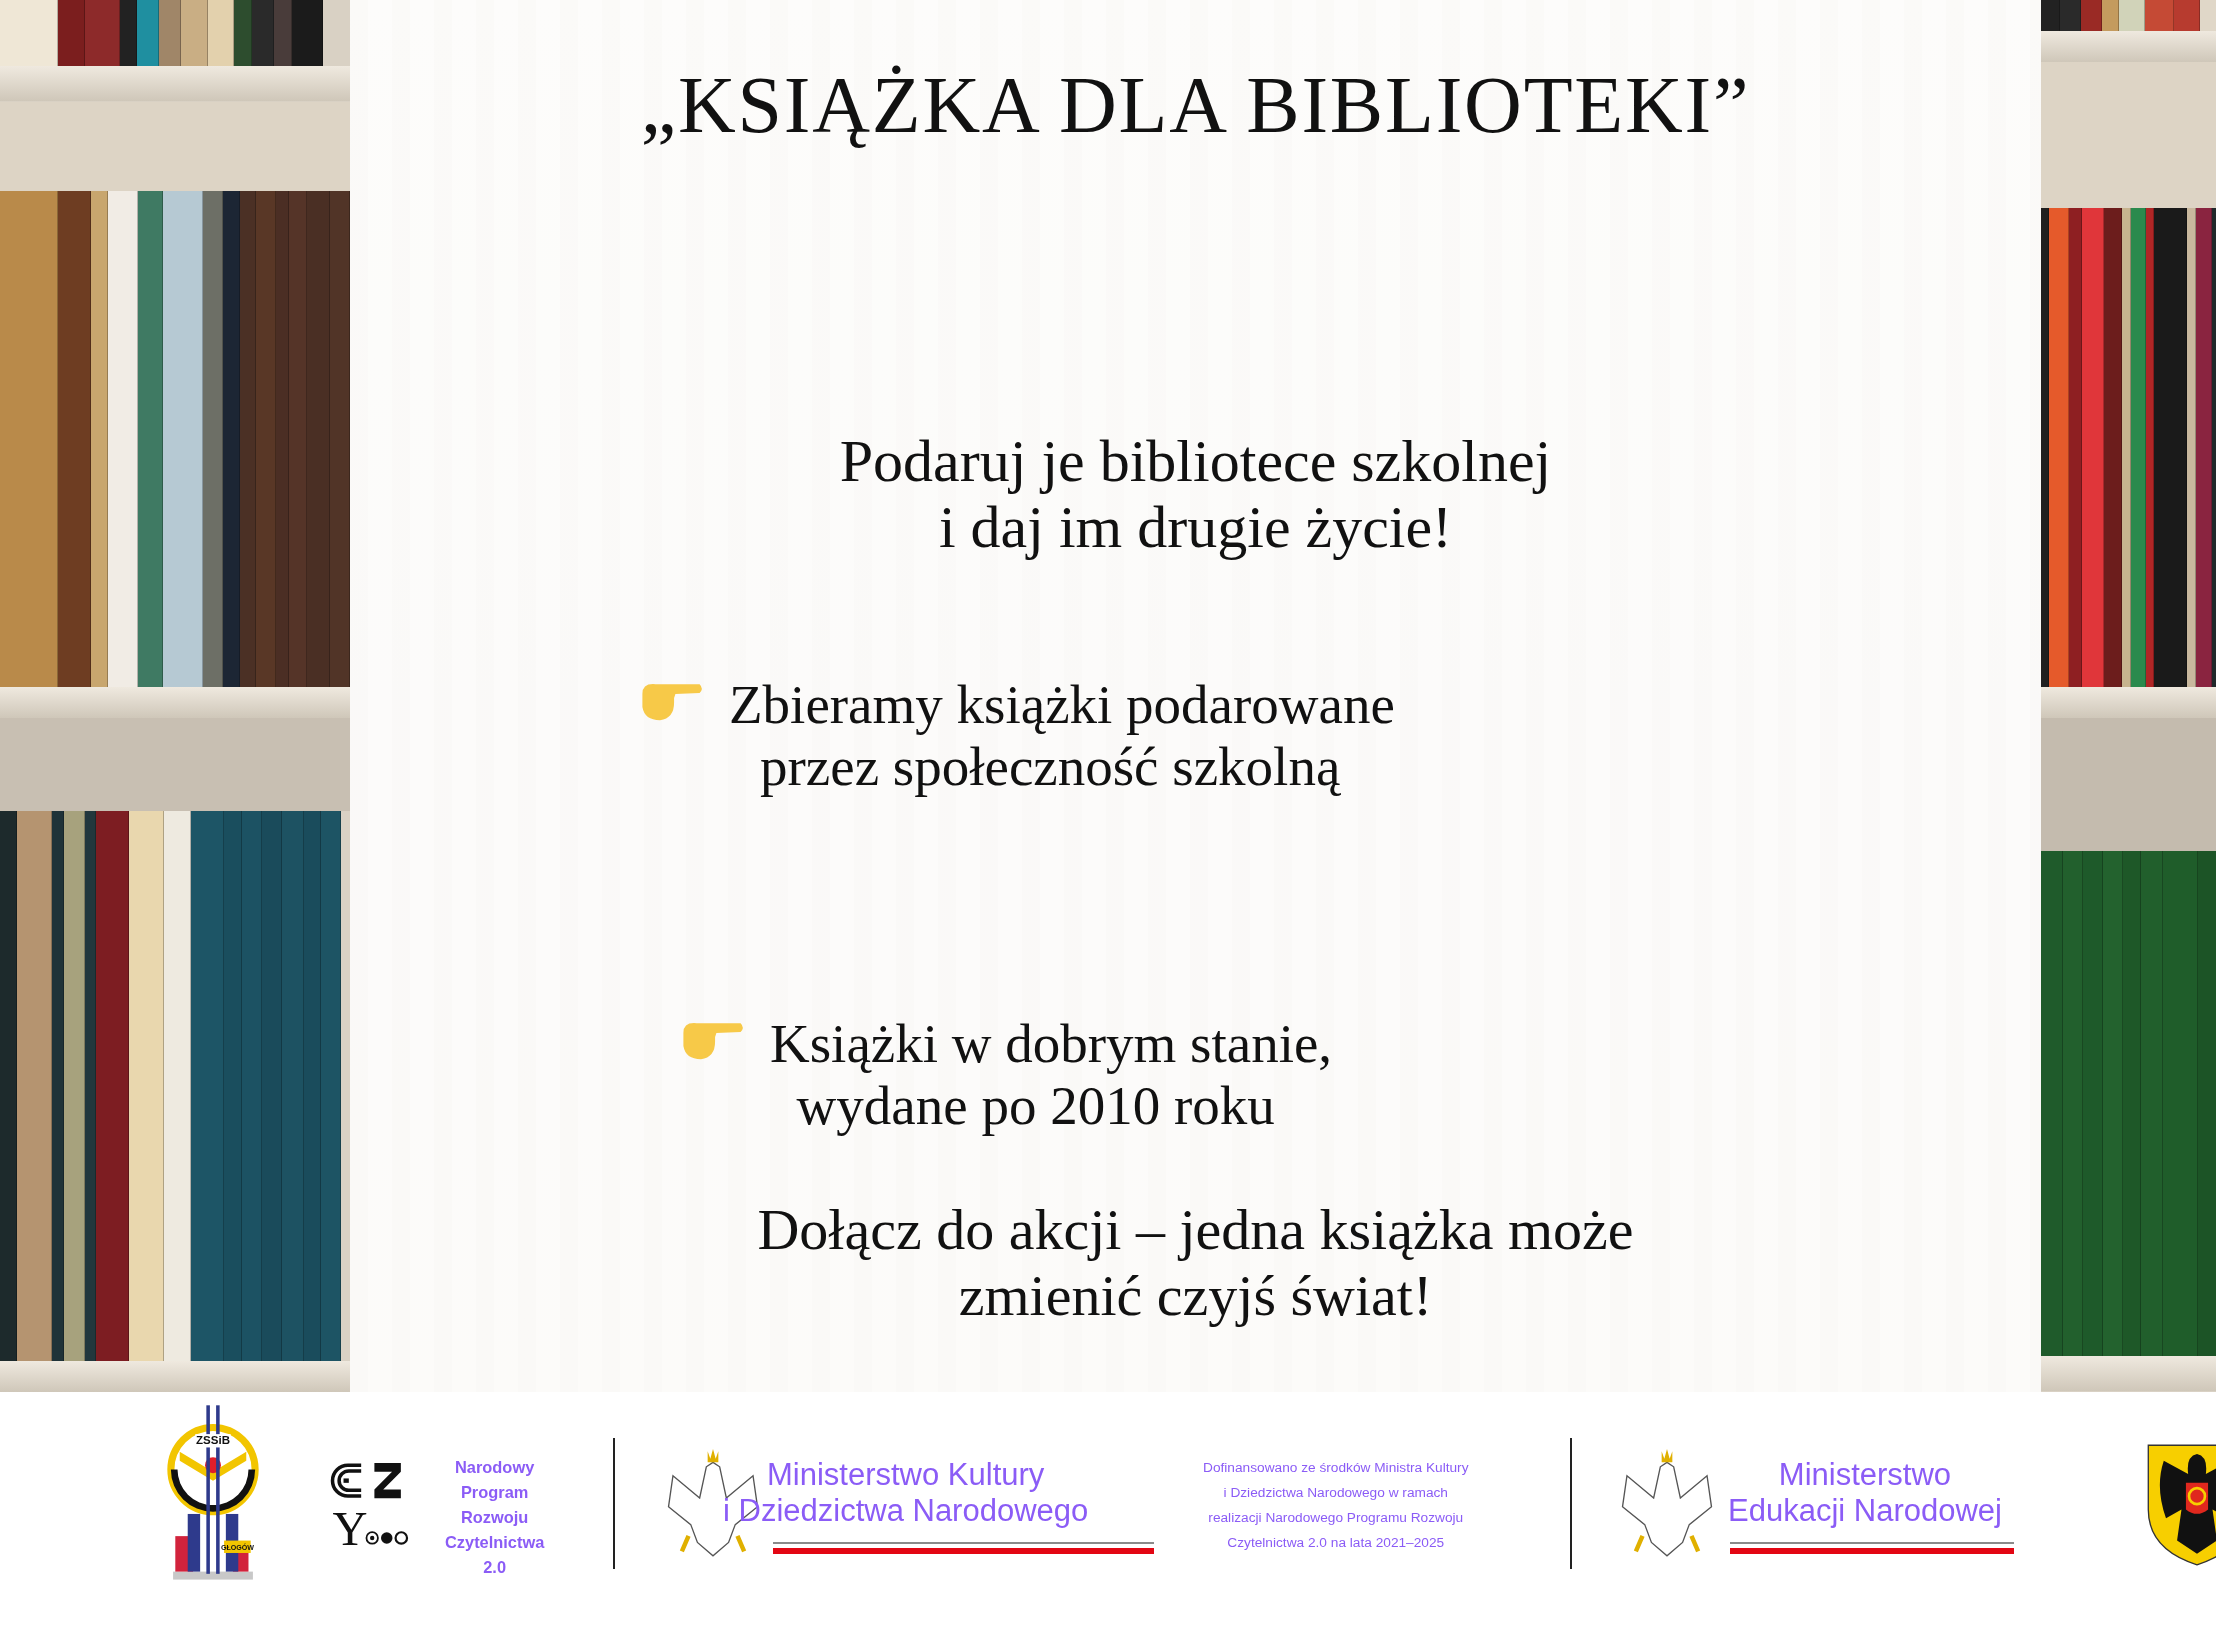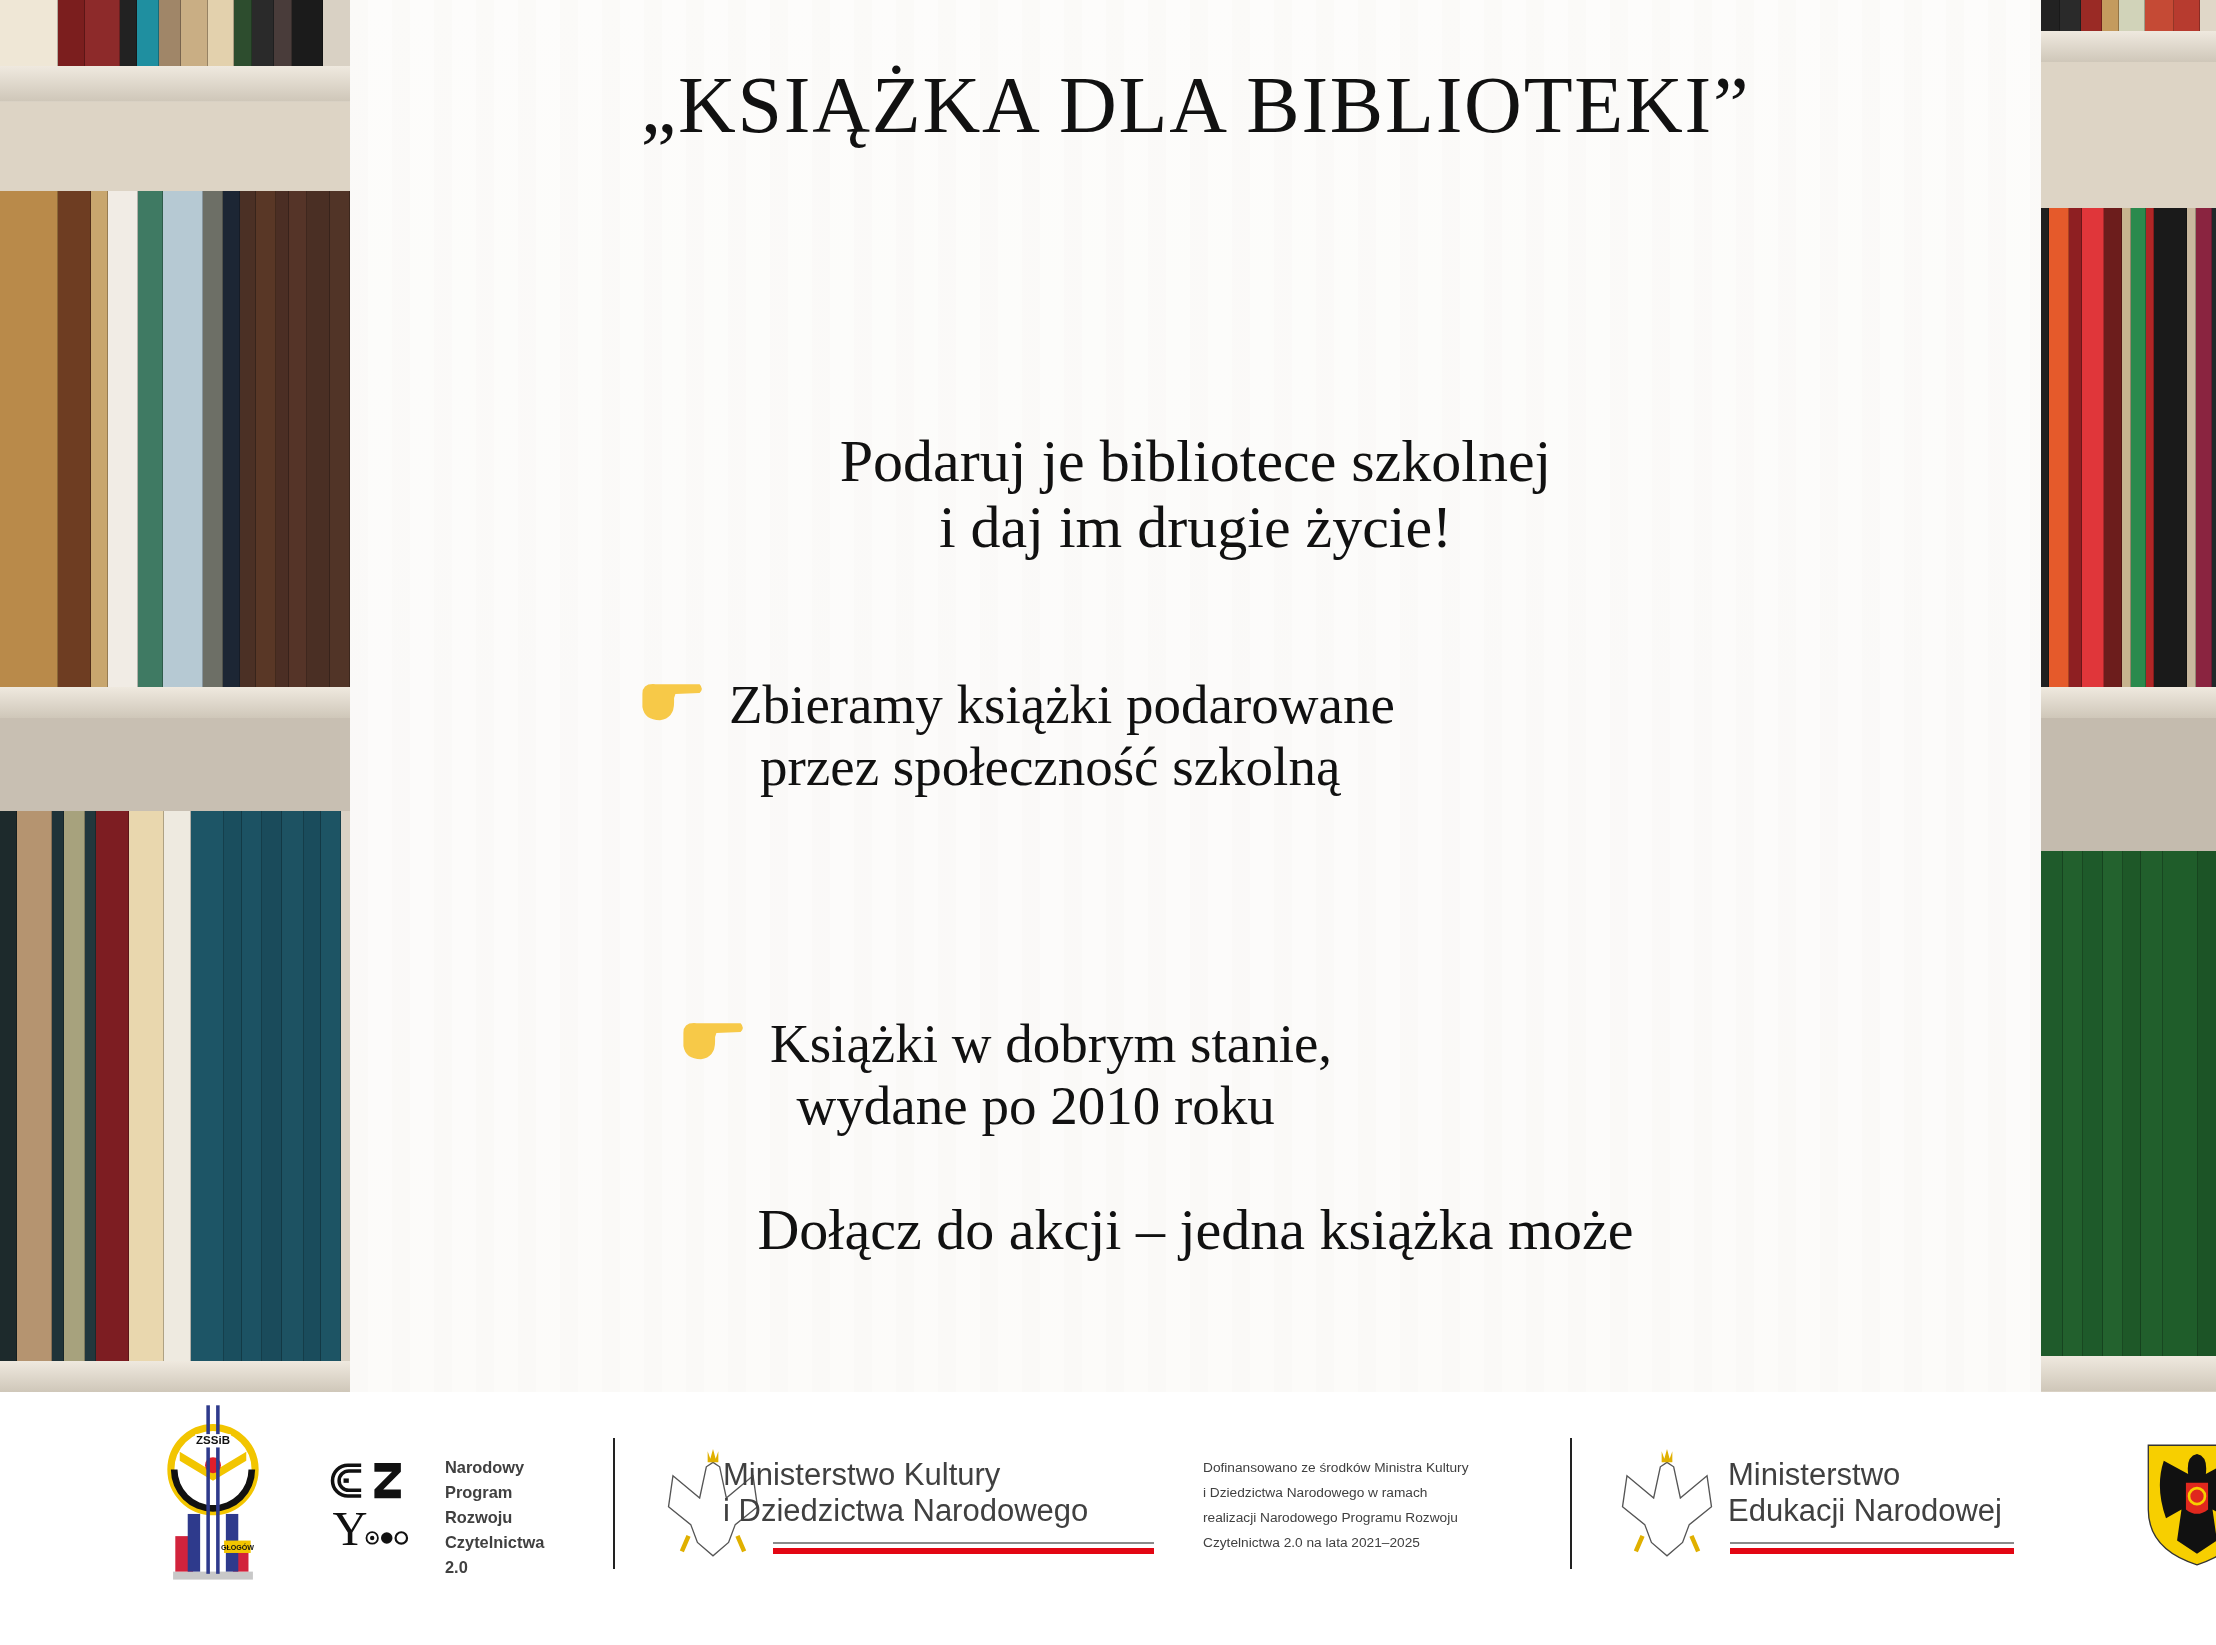--- a/index.html
+++ b/index.html
@@ -21,21 +21,21 @@
   .text-block{position:absolute;left:350px;width:1691px;text-align:center;color:#111;}
   .title{top:60px;font-size:80px;letter-spacing:1.8px;font-weight:normal;}
   .lead{top:248px;font-size:60px;line-height:66px;}
   .lead2{top:428px;font-size:60px;line-height:66px;}
   .bullet{position:absolute;font-size:55px;line-height:62px;color:#111;}
   .bullet .hand{position:absolute;left:-91px;top:2.2px;width:66px;height:49px;}
   .closing{top:1197px;font-size:58px;line-height:66px;}
   
   .footer{position:absolute;left:0;top:1392px;width:2327px;height:254px;background:#fff;}
   .vline{position:absolute;width:1.8px;background:#222;}
-  .logo-text{position:absolute;font-family:"Liberation Sans","DejaVu Sans",sans-serif;color:#404040;}
+  .logo-text{position:absolute;font-family:"Liberation Sans","DejaVu Sans",sans-serif;color:#8b5cf6;text-align:center;}
   .npr{left:445px;top:1455px;font-size:16.4px;line-height:25px;font-weight:bold;}
   .mk{left:723px;top:1457px;font-size:31px;line-height:36px;}
   .fund{left:1203px;top:1455px;font-size:13.7px;line-height:25px;}
   .men{left:1728px;top:1457px;font-size:31px;line-height:36px;}
   .flag-grey{position:absolute;height:1.8px;background:#8a8a8a;}
   .flag-red{position:absolute;height:6.2px;background:#e30613;}
 </style>
 </head>
 <body>
 
@@ -163,20 +163,21 @@
   <div class="bullet" style="left:770px;top:1013px;">
     <svg class="hand" viewBox="0 0 150 110">
       <path d="M10 40 Q10 15 40 18 L140 18 Q150 28 140 38 L85 40 Q80 50 82 60 Q82 95 50 100 Q15 100 10 70 Z" fill="#f7c948"></path>
     </svg>
     <div>Książki w dobrym stanie,</div>
     <div style="padding-left:26.6px">wydane po 2010 roku</div>
   </div>
 
   <div class="text-block closing">
     <div>Dołącz do akcji – jedna książka może</div>
+    <div>zmienić czyjś świat!</div>
   </div>
 </div>
 
 <div class="footer"></div>
 
 <svg style="position:absolute;left:162px;top:1403px;width:102px;height:182px;" viewBox="0 0 230 410">
   <rect x="25" y="380" width="180" height="18" fill="#c8c8c8"></rect>
   <g fill="#d2233c">
     <rect x="30" y="300" width="40" height="80"></rect>
       <rect x="160" y="320" width="35" height="60"></rect>

